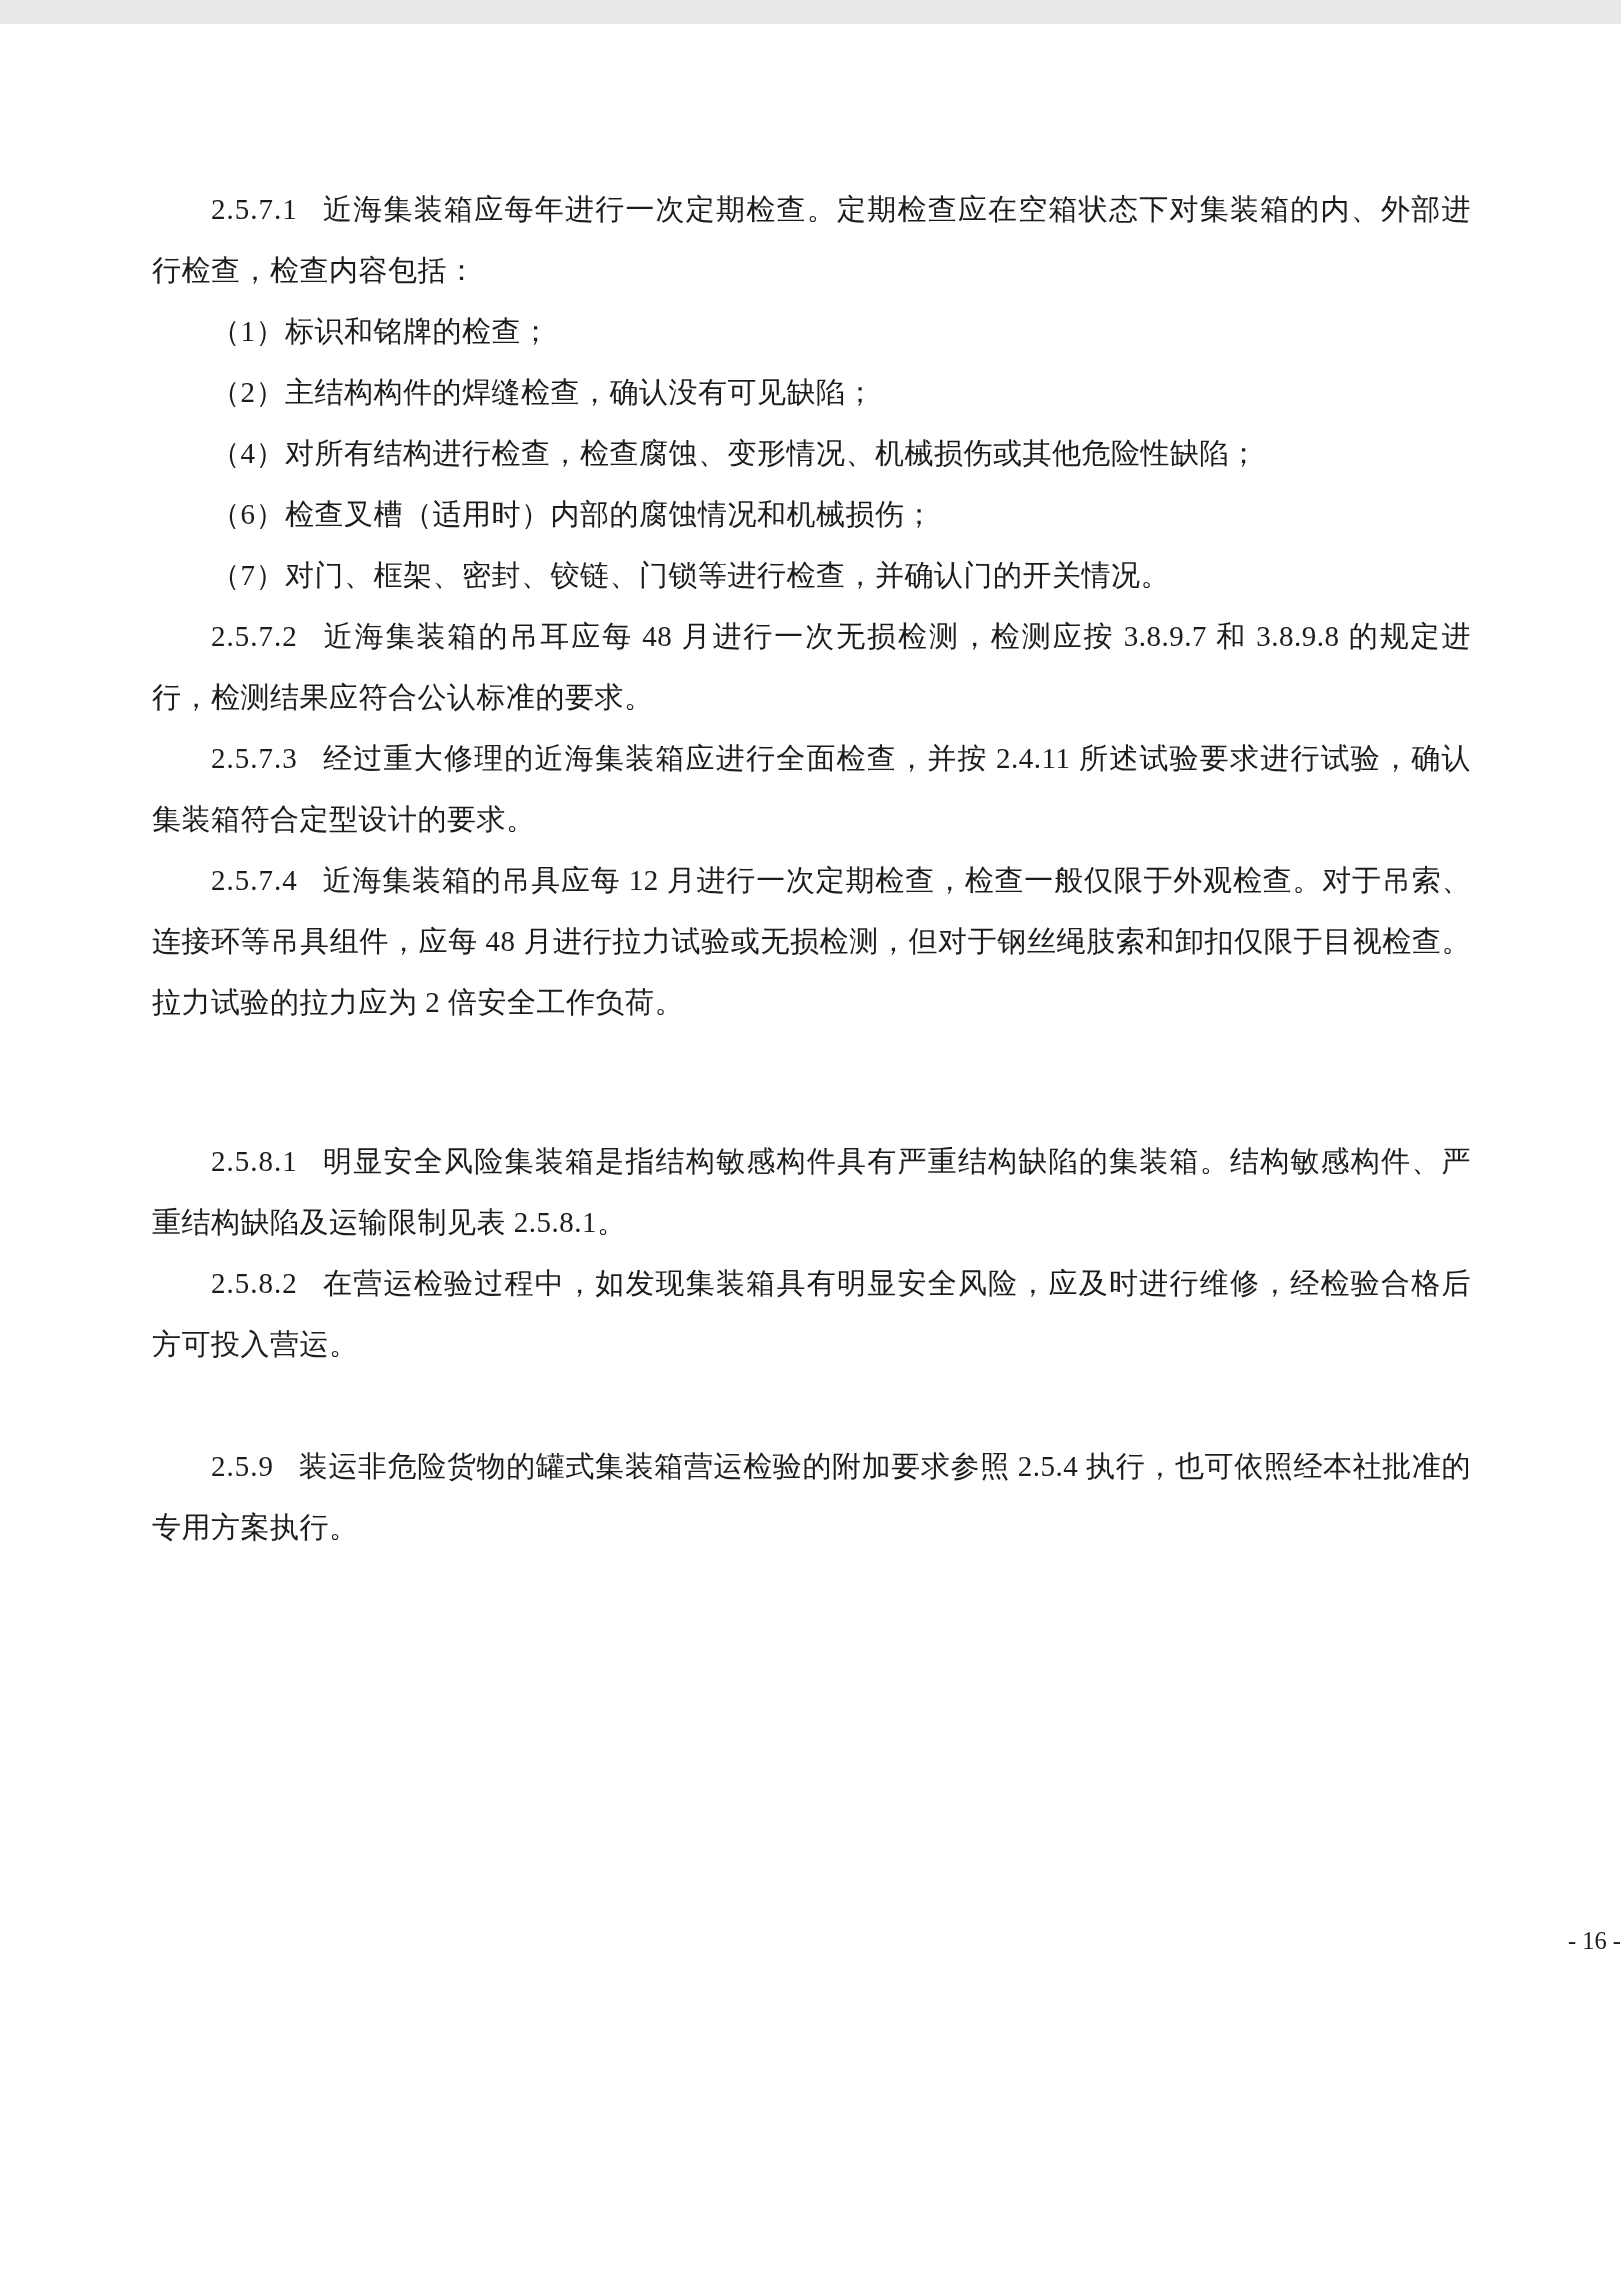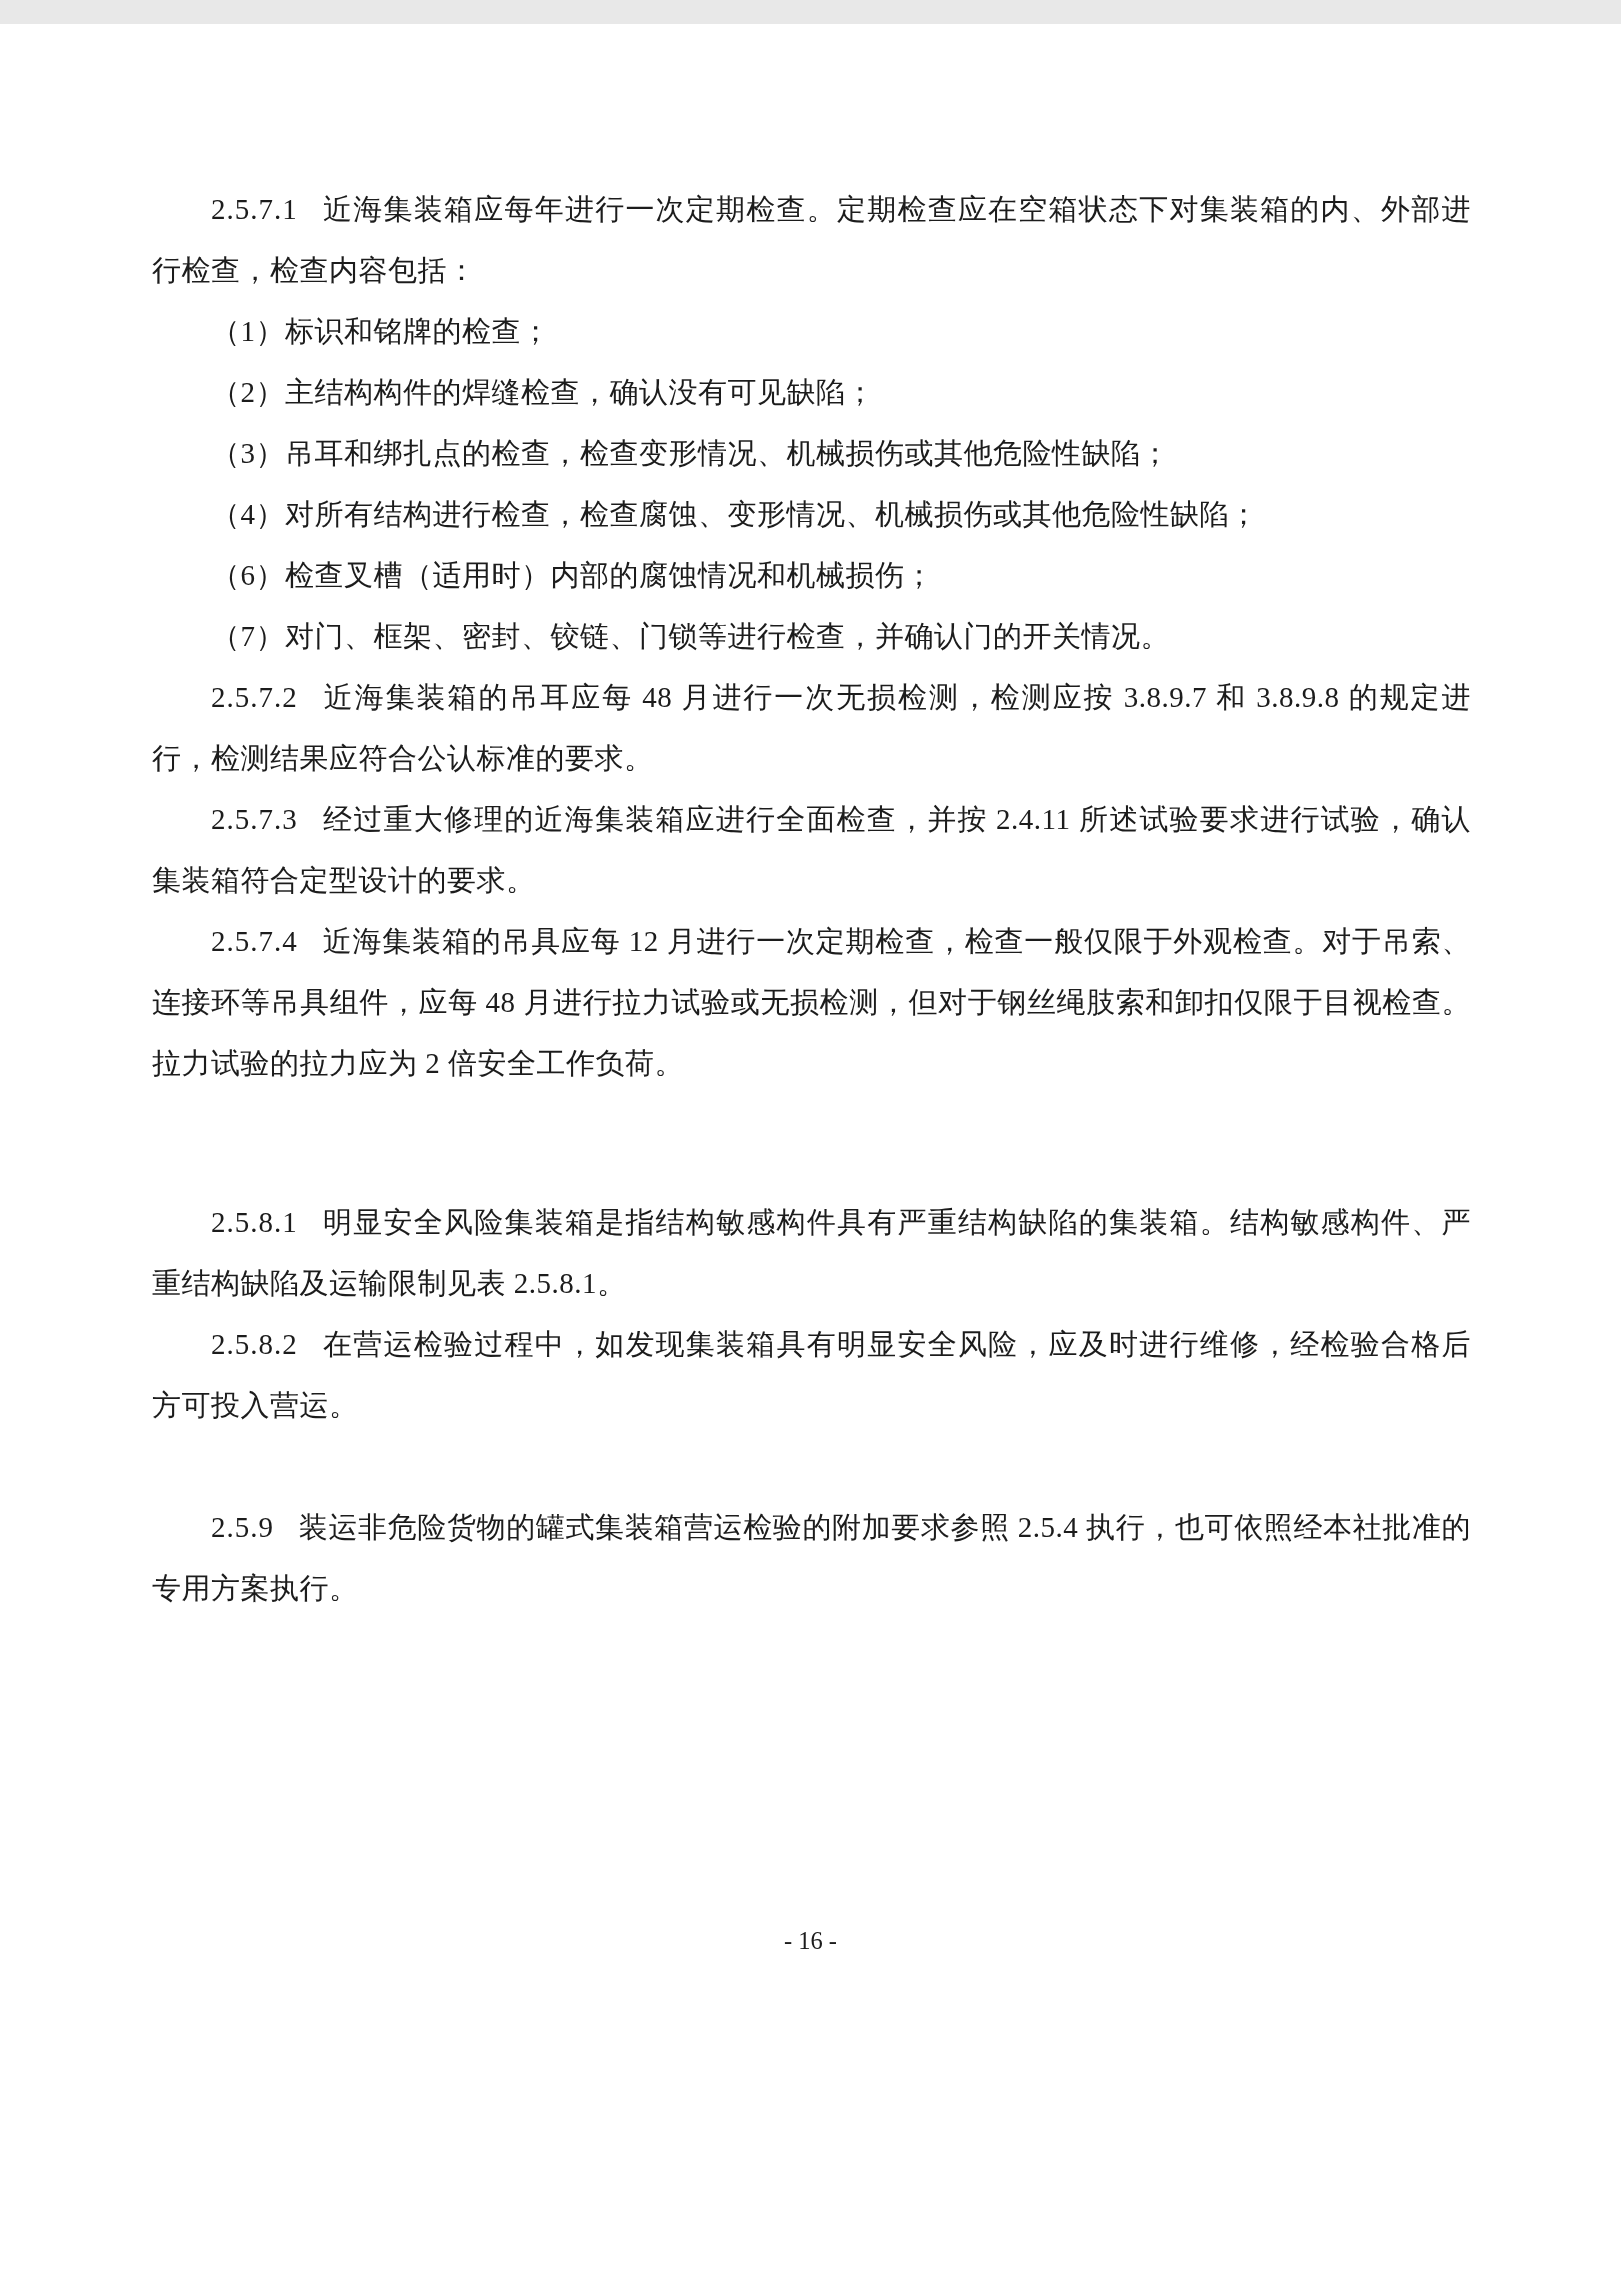--- a/index.html
+++ b/index.html
@@ -32,36 +32,35 @@
   .num {
     margin-right: 0.85em;
     letter-spacing: 1px;
   }
   .spacer-lg { height: 98px; }
   .spacer-sm { height: 61px; }
   .footer {
     position: absolute;
     top: 1903px; left: 0;
     width: 100%;
-    text-align: center;
+    text-align: right;
     font-size: 24.5px;
     color: #1c1c1c;
   }
 </style>
 </head>
 <body>
 
 <div class="page">
   <div class="content">
 
     <p class="block"><span class="num">2.5.7.1</span><span>近海集装箱应每年进行一次定期检查。定期检查应在空箱状态下对集装箱的内、外部进行检查，检查内容包括：</span></p>
 
     <p class="block"><span>（1）标识和铭牌的检查；</span></p>
     <p class="block"><span>（2）主结构构件的焊缝检查，确认没有可见缺陷；</span></p>
-    <p class="block"><span>（3）吊耳和绑扎点的检查，检查变形情况、机械损伤或其他危险性缺陷；</span></p>
     <p class="block"><span>（4）对所有结构进行检查，检查腐蚀、变形情况、机械损伤或其他危险性缺陷；</span></p>
     <p class="block"><span>（6）检查叉槽（适用时）内部的腐蚀情况和机械损伤；</span></p>
     <p class="block"><span>（7）对门、框架、密封、铰链、门锁等进行检查，并确认门的开关情况。</span></p>
 
     <p class="block"><span class="num">2.5.7.2</span><span>近海集装箱的吊耳应每 48 月进行一次无损检测，检测应按 3.8.9.7 和 3.8.9.8 的规定进行，检测结果应符合公认标准的要求。</span></p>
 
     <p class="block"><span class="num">2.5.7.3</span><span>经过重大修理的近海集装箱应进行全面检查，并按 2.4.11 所述试验要求进行试验，确认集装箱符合定型设计的要求。</span></p>
 
     <p class="block"><span class="num">2.5.7.4</span><span>近海集装箱的吊具应每 12 月进行一次定期检查，检查一般仅限于外观检查。对于吊索、连接环等吊具组件，应每 48 月进行拉力试验或无损检测，但对于钢丝绳肢索和卸扣仅限于目视检查。拉力试验的拉力应为 2 倍安全工作负荷。</span></p>
 

